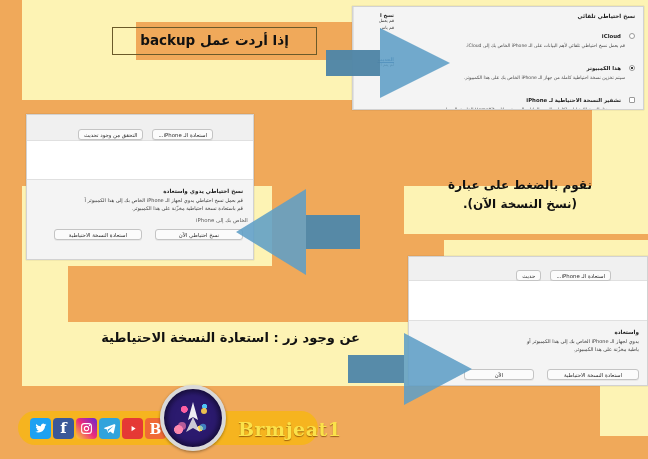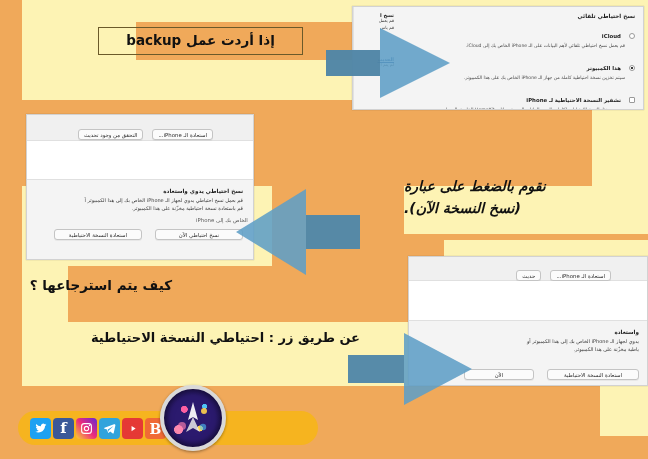--- a/index.html
+++ b/index.html
@@ -213,35 +213,32 @@
     </svg>
   </div>
 
   <div class="arrow" style="left:348px;top:330px;width:126px;height:78px;">
     <svg width="126" height="78" viewBox="0 0 126 78">
       <polygon points="0,25 56,25 56,3 124,39 56,75 56,53 0,53" fill="#5f9ec6" fill-opacity="0.88"></polygon>
       <polygon points="0,25 56,25 56,53 0,53" fill="#4c7f9e" fill-opacity="0.7"></polygon>
     </svg>
   </div>
 
-  <div class="callout boxed" style="left:98px;top:27px;width:205px;font-size:13.5px;line-height:1.45;">
+  <div class="callout boxed" style="left:112px;top:27px;width:205px;font-size:13.5px;line-height:1.45;">
     <span class="l1">إذا أردت عمل backup</span>
   </div>
 
-  <div class="callout" style="left:404px;top:176px;width:232px;font-size:14px;line-height:1.55;text-align:left;font-style:italic;">
+  <div class="callout" style="left:404px;top:176px;width:232px;font-size:12px;line-height:1.55;text-align:center;">
     <span class="l1">نقوم بالضغط على عبارة</span>
     <span class="l2">(نسخ النسخة الآن).</span>
   </div>
 
-  <div class="callout" style="left:12px;top:277px;width:160px;font-size:13.5px;text-align:right;">
-    <span class="l1">كيف يتم استرجاعها ؟</span>
-  </div>
 
   <div class="callout" style="left:80px;top:330px;width:280px;font-size:13px;text-align:right;">
-    <span class="l1">عن طريق زر : احتياطي النسخة الاحتياطية</span>
+    <span class="l1">عن وجود زر : استعادة النسخة الاحتياطية</span>
   </div>
 
   <div id="footer-bar"></div>
 
   <div id="social">
     <div class="sicon" style="background:#1da1f2;">
       <svg width="13" height="13" viewBox="0 0 24 24" fill="#fff">
           <path d="M23 4.9a8.5 8.5 0 0 1-2.4.7 4.2 4.2 0 0 0 1.8-2.3 8.4 8.4 0 0 1-2.6 1A4.2 4.2 0 0 0 12.7 8a11.9 11.9 0 0 1-8.6-4.4 4.2 4.2 0 0 0 1.3 5.6A4.1 4.1 0 0 1 3.5 8.7v.1a4.2 4.2 0 0 0 3.4 4.1 4.2 4.2 0 0 1-1.9.1 4.2 4.2 0 0 0 3.9 2.9A8.4 8.4 0 0 1 2 17.6a11.9 11.9 0 0 0 6.4 1.9c7.7 0 11.9-6.4 11.9-11.9v-.5A8.5 8.5 0 0 0 23 4.9z"></path>
         </svg>
     </div>
@@ -272,14 +269,15 @@
       <svg width="40" height="40" viewBox="0 0 40 40">
         <path d="M20 4 L25 22 L20 19 L15 22 Z" fill="#ffffff" opacity=".92"></path>
         <path d="M20 19 L27 34 L20 30 L13 34 Z" fill="#e8e8e8" opacity=".85"></path>
         <circle cx="31" cy="13" r="3" fill="#ffd34d" opacity=".9"></circle>
         <circle cx="9" cy="28" r="4" fill="#ff7fb0" opacity=".65"></circle>
         <circle cx="30" cy="29" r="3.2" fill="#4fc3f7" opacity=".6"></circle>
       </svg>
     </div>
   </div>
 
+  <div id="brandname">Brmjeat1</div>
 
 </div>
 
 </body></html>

